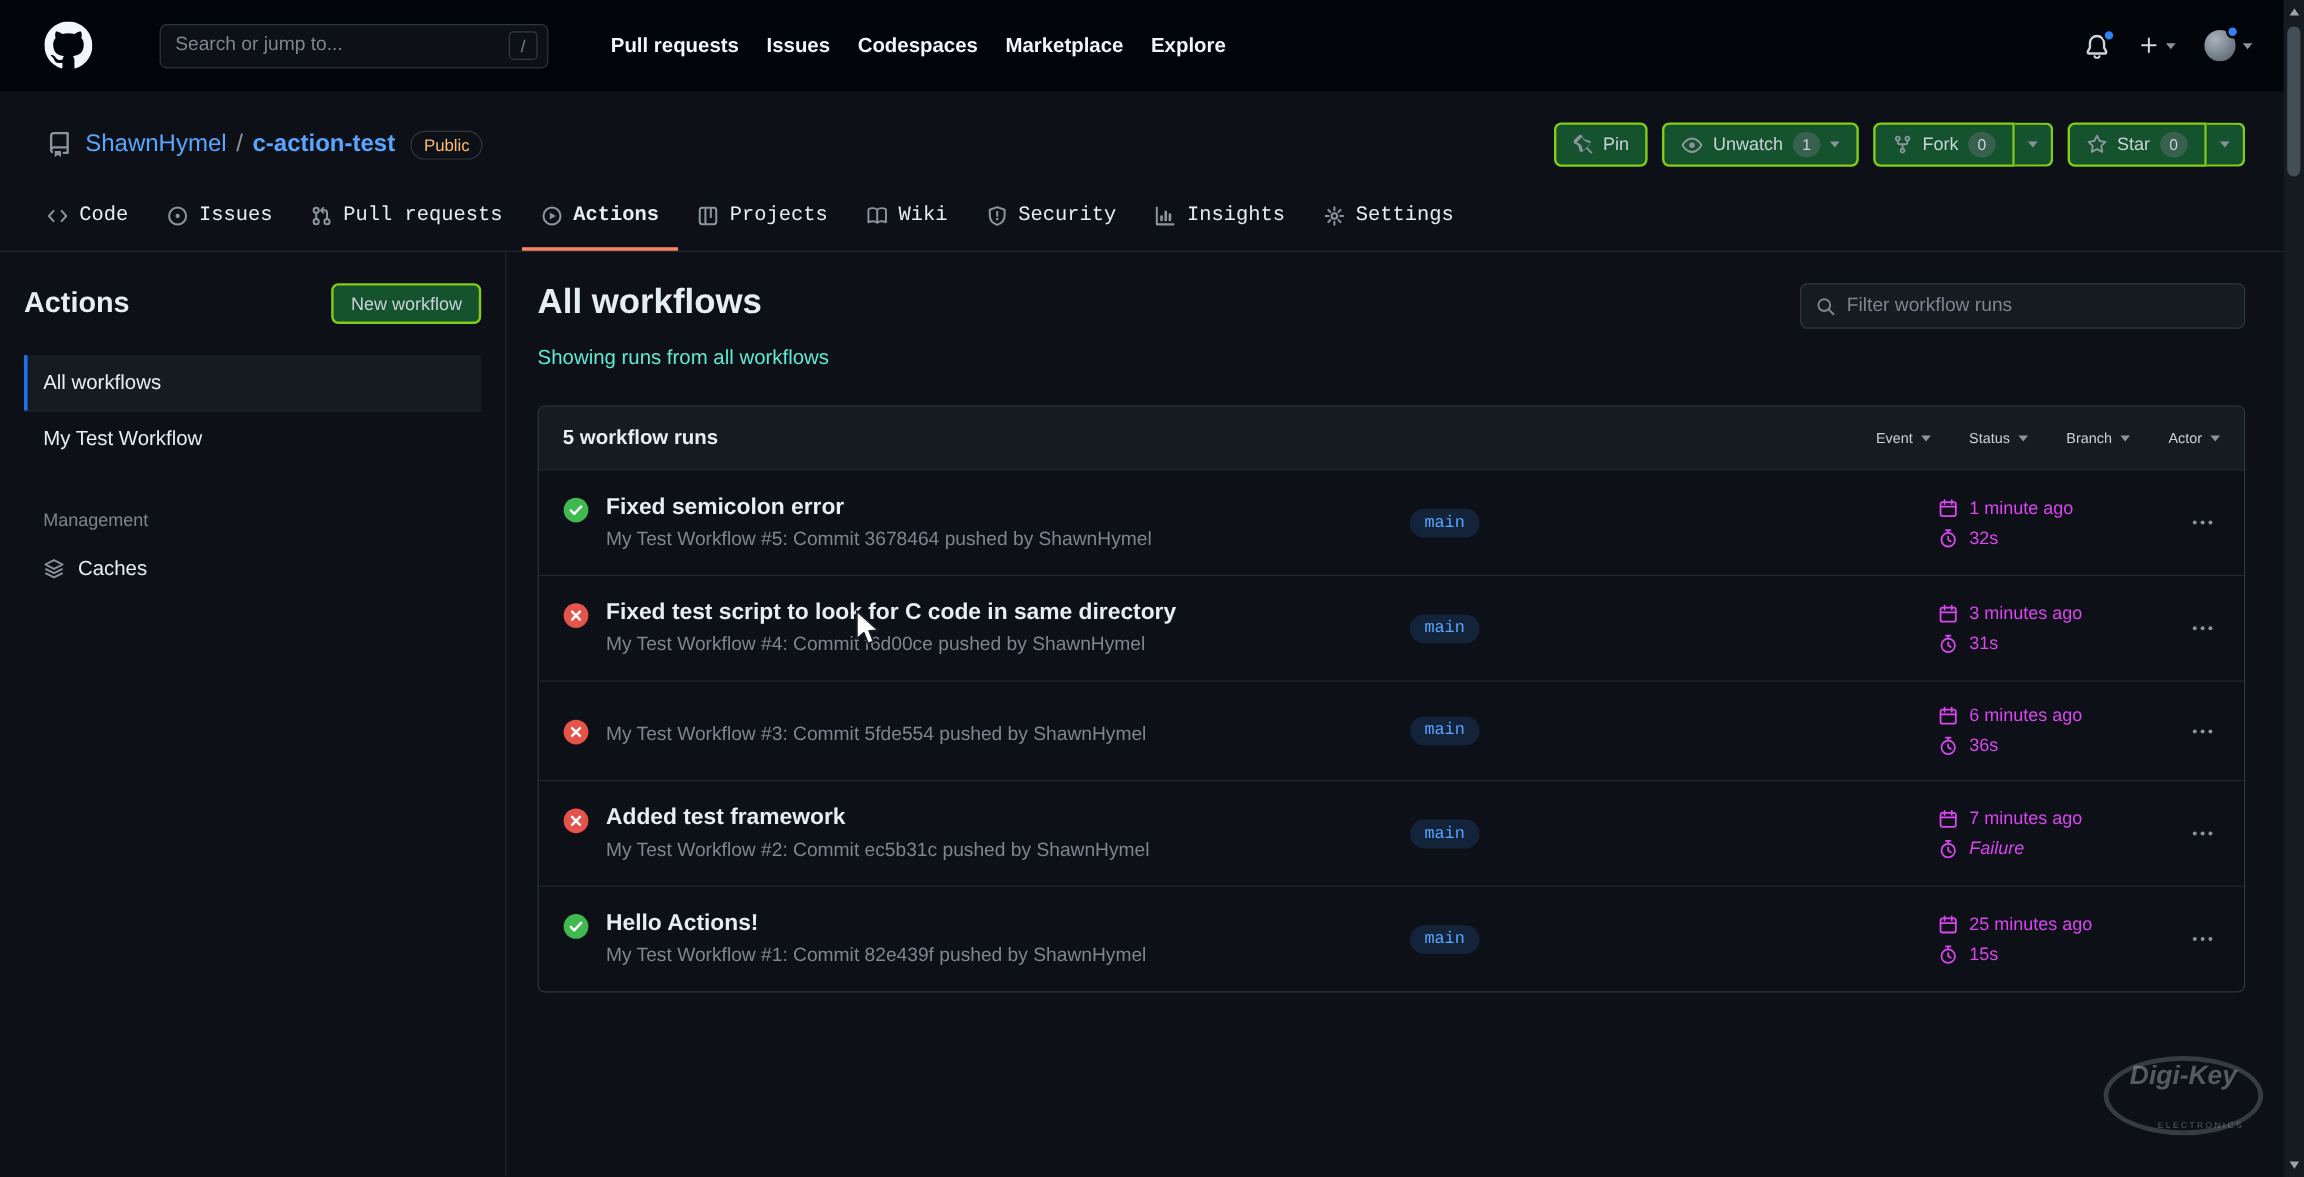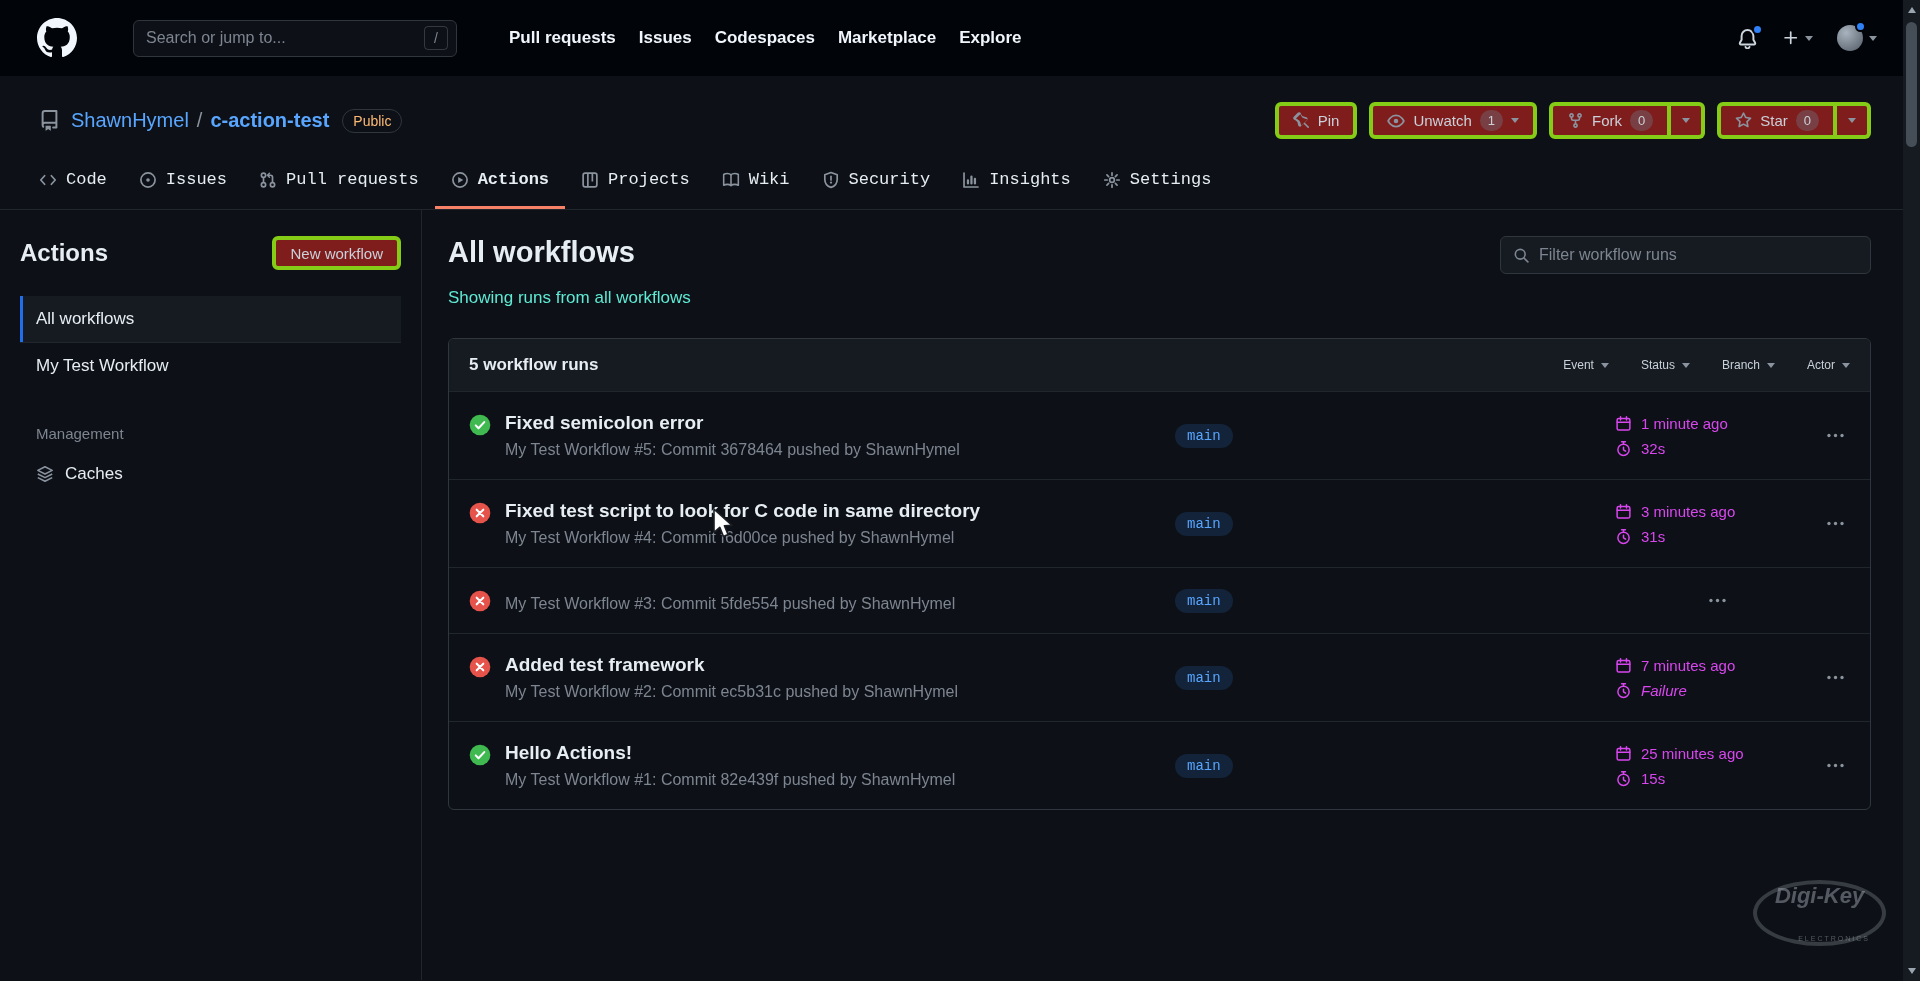--- a/index.html
+++ b/index.html
@@ -41,22 +41,22 @@
 
   
   .repo-bar { display:flex; align-items:center; padding:26px 32px 0 39px; }
   .repo-icon { color:#8b949e; margin-right:11px; display:flex; }
   .repo-owner, .repo-name { color:#58a6ff; font-size:20px; cursor:pointer; }
   .repo-sep { color:#8b949e; font-size:20px; margin:0 8px; }
   .repo-name { font-weight:700; }
   .badge-public { margin-left:13px; border:1px solid #30363d; color:#fdba74; font-size:14px; border-radius:2em;
     padding:4px 10px; line-height:1; }
   .repo-actions { margin-left:auto; display:flex; align-items:center; gap:12px; }
-  .gh-btn { display:inline-flex; align-items:center; gap:8px; height:37px; padding:0 14px; background:#7f1d1d;
-    border:4px solid #84cc16; border-radius:6px; color:#c9d1d9; font-size:15px; cursor:pointer; }
+  .gh-btn { display:inline-flex; align-items:center; gap:8px; height:37px; padding:0 14px; background:#14532d;
+    border:2px solid #84cc16; border-radius:6px; color:#c9d1d9; font-size:15px; cursor:pointer; }
   .gh-btn svg { color:#8b949e; }
   .count { background:rgba(110,118,129,0.4); color:#c9d1d9; border-radius:2em; padding:0 8px; height:21px;
     line-height:21px; font-size:13px; }
   .btn-group { display:inline-flex; }
   .btn-group .seg-main { border-radius:6px 0 0 6px; }
   .btn-group .seg-caret { border-radius:0 6px 6px 0; border-left:0; padding:0 11px; }
 
   
   .tab-bar { display:flex; padding:0 32px 0 23px; margin-top:14px; border-bottom:1px solid #21262d; }
   .tab { display:flex; align-items:center; gap:9px; padding:0 16px; height:56px; font-size:17px; color:#e6edf3;
@@ -497,20 +497,36 @@
                   <path d="M5.6 5.6l4.8 4.8M10.4 5.6l-4.8 4.8" stroke="#ffffff" stroke-width="1.5" stroke-linecap="round"></path>
                 </svg>
               </span>
               <div class="run-text">
                 <div class="run-meta">My Test Workflow #3: Commit 5fde554 pushed by ShawnHymel</div>
               </div>
             </div>
             <div>
               <a class="branch">main</a>
             </div>
+            <div class="run-times">
+              <span class="t-line">
+                <svg viewBox="0 0 16 16">
+                  <rect x="2" y="3.2" width="12" height="11" rx="1.6" fill="none" stroke="currentColor" stroke-width="1.4"></rect>
+                  <path d="M2 6.8h12M5.2 1.6v3.2M10.8 1.6v3.2" stroke="currentColor" stroke-width="1.4" stroke-linecap="round"></path>
+                </svg>
+                <span>6 minutes ago</span>
+              </span>
+              <span class="t-line">
+                <svg viewBox="0 0 16 16">
+                  <circle cx="8" cy="9.2" r="5.3" fill="none" stroke="currentColor" stroke-width="1.4"></circle>
+                  <path d="M8 6.8v2.4l2 1.3M6.2 1.6h3.6M8 1.6v2.3" fill="none" stroke="currentColor" stroke-width="1.4" stroke-linecap="round" stroke-linejoin="round"></path>
+                </svg>
+                <span>36s</span>
+              </span>
+            </div>
             <button class="kebab">
               <svg viewBox="0 0 16 16" fill="currentColor">
                 <circle cx="2.5" cy="8" r="1.4"></circle>
                 <circle cx="8" cy="8" r="1.4"></circle>
                 <circle cx="13.5" cy="8" r="1.4"></circle>
               </svg>
             </button>
           </div>
 
           <div class="run-row failure">

